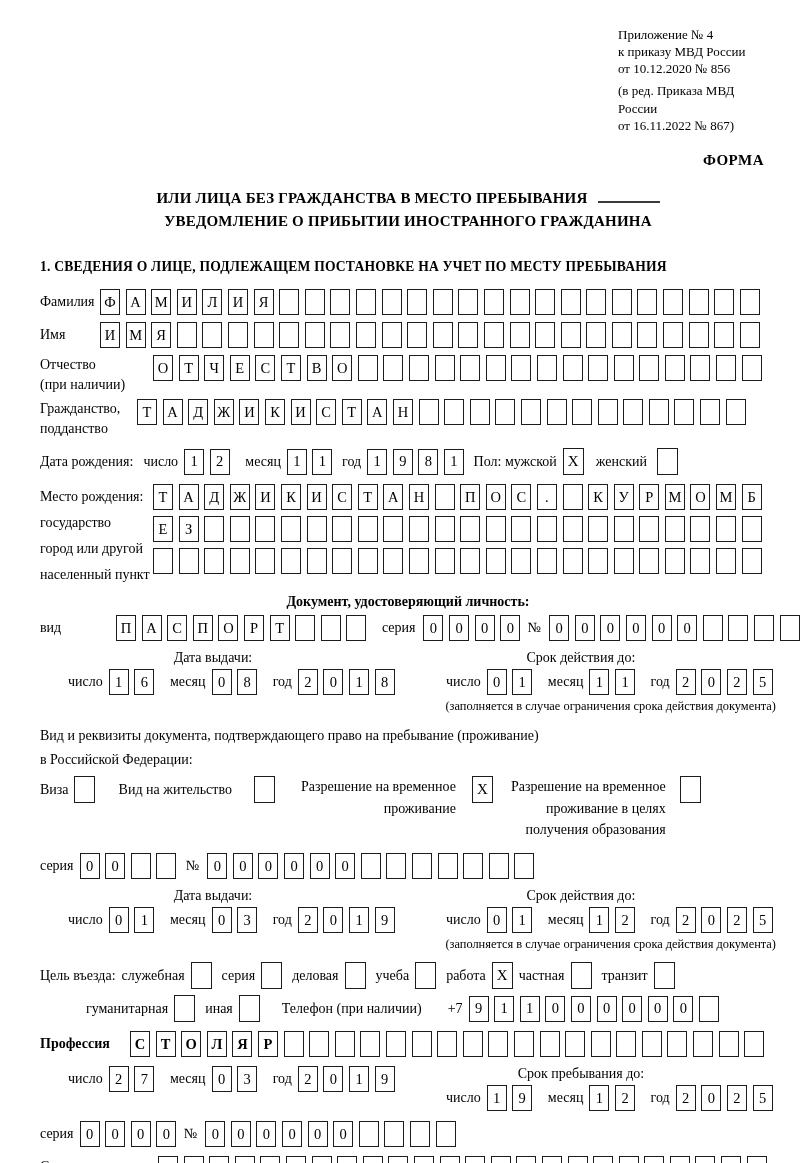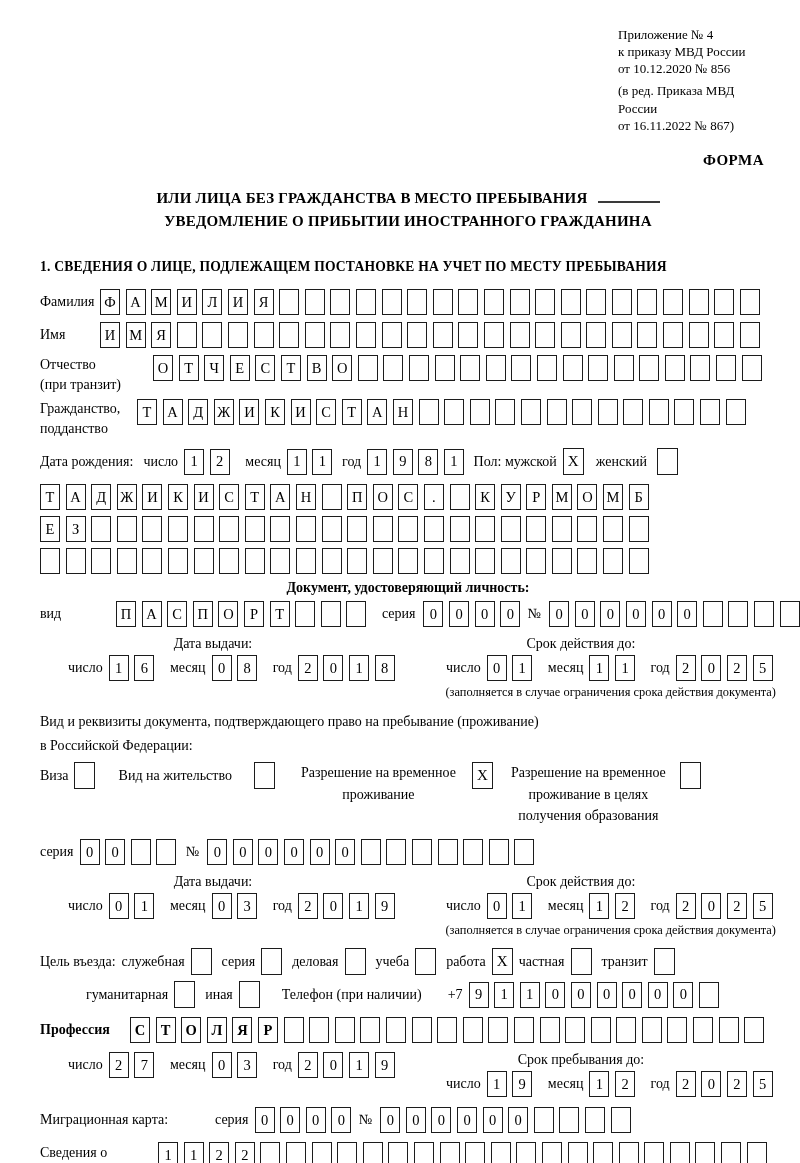--- a/index.html
+++ b/index.html
@@ -29,21 +29,21 @@
   .date-pair{display:flex;margin-top:9px;}
   .date-col-l{width:47%;} .date-col-r{width:53%;}
   .date-head{text-align:center;margin-bottom:3px;}
   .date-line{display:flex;align-items:center;}
   .date-line .lbl{line-height:26px;margin-right:6px;}
   .date-line .cells{margin-right:10px;}
   .note{font-size:12.4px;margin-top:4px;text-align:right;white-space:nowrap;}
   .intro{margin-top:10px;line-height:1.7;}
   .opts{display:flex;align-items:flex-start;margin-top:4px;}
   .opt{display:flex;align-items:flex-start;}
-  .opt-label{text-align:center;line-height:1.55;}
+  .opt-label{text-align:right;line-height:1.55;}
   .purpose{display:flex;align-items:center;margin-top:10px;}
   .purpose .lbl{line-height:27px;}
   .purpose .checkbox{margin:0 10px 0 6px;}
   .phone-cells{display:flex;}
 </style>
 </head>
 <body>
 
 <div class="appendix">
   <div>Приложение № 4</div>
@@ -123,21 +123,21 @@
       <span class="cell"></span>
       <span class="cell"></span>
       <span class="cell"></span>
       <span class="cell"></span>
     </span>
 </div>
 
 <div class="row">
   <span class="w113 col lbl2">
     <span>Отчество</span>
-    <span>(при транзит)</span>
+    <span>(при наличии)</span>
   </span>
   <span class="cells">
       <span class="cell">О</span>
       <span class="cell">Т</span>
       <span class="cell">Ч</span>
       <span class="cell">Е</span>
       <span class="cell">С</span>
       <span class="cell">Т</span>
       <span class="cell">В</span>
       <span class="cell">О</span>
@@ -212,20 +212,26 @@
       <span class="cell">8</span>
       <span class="cell">1</span>
     </span>
   <span class="lbl sm-gap" style="margin-left:4px;">Пол: мужской</span>
   <span class="checkbox">X</span>
   <span class="lbl" style="margin:0 10px 0 12px;">женский</span>
   <span class="checkbox"></span>
 </div>
 
 <div class="row" style="margin-top:9px;">
+  <span class="w113 col lbl2" style="line-height:26px;">
+    <span>Место рождения:</span>
+    <span>государство</span>
+    <span>город или другой</span>
+    <span>населенный пункт</span>
+  </span>
   <span class="bp-rows">
     <span class="cells">
         <span class="cell">Т</span>
         <span class="cell">А</span>
         <span class="cell">Д</span>
         <span class="cell">Ж</span>
         <span class="cell">И</span>
         <span class="cell">К</span>
         <span class="cell">И</span>
         <span class="cell">С</span>
@@ -602,21 +608,20 @@
           <span class="cell">2</span>
           <span class="cell">0</span>
           <span class="cell">2</span>
           <span class="cell">5</span>
         </span>
     </div>
   </div>
 </div>
 
 <div class="row" style="margin-top:10px;align-items:center;">
-  <span class="lbl" style="width:175px;flex:0 0 auto;">Миграционная карта:</span>
   <span class="lbl sm-gap">серия</span>
   <span class="cells">
       <span class="cell">0</span>
       <span class="cell">0</span>
       <span class="cell">0</span>
       <span class="cell">0</span>
     </span>
   <span class="lbl" style="margin:0 8px 0 2px;">№</span>
   <span class="cells">
       <span class="cell">0</span>

